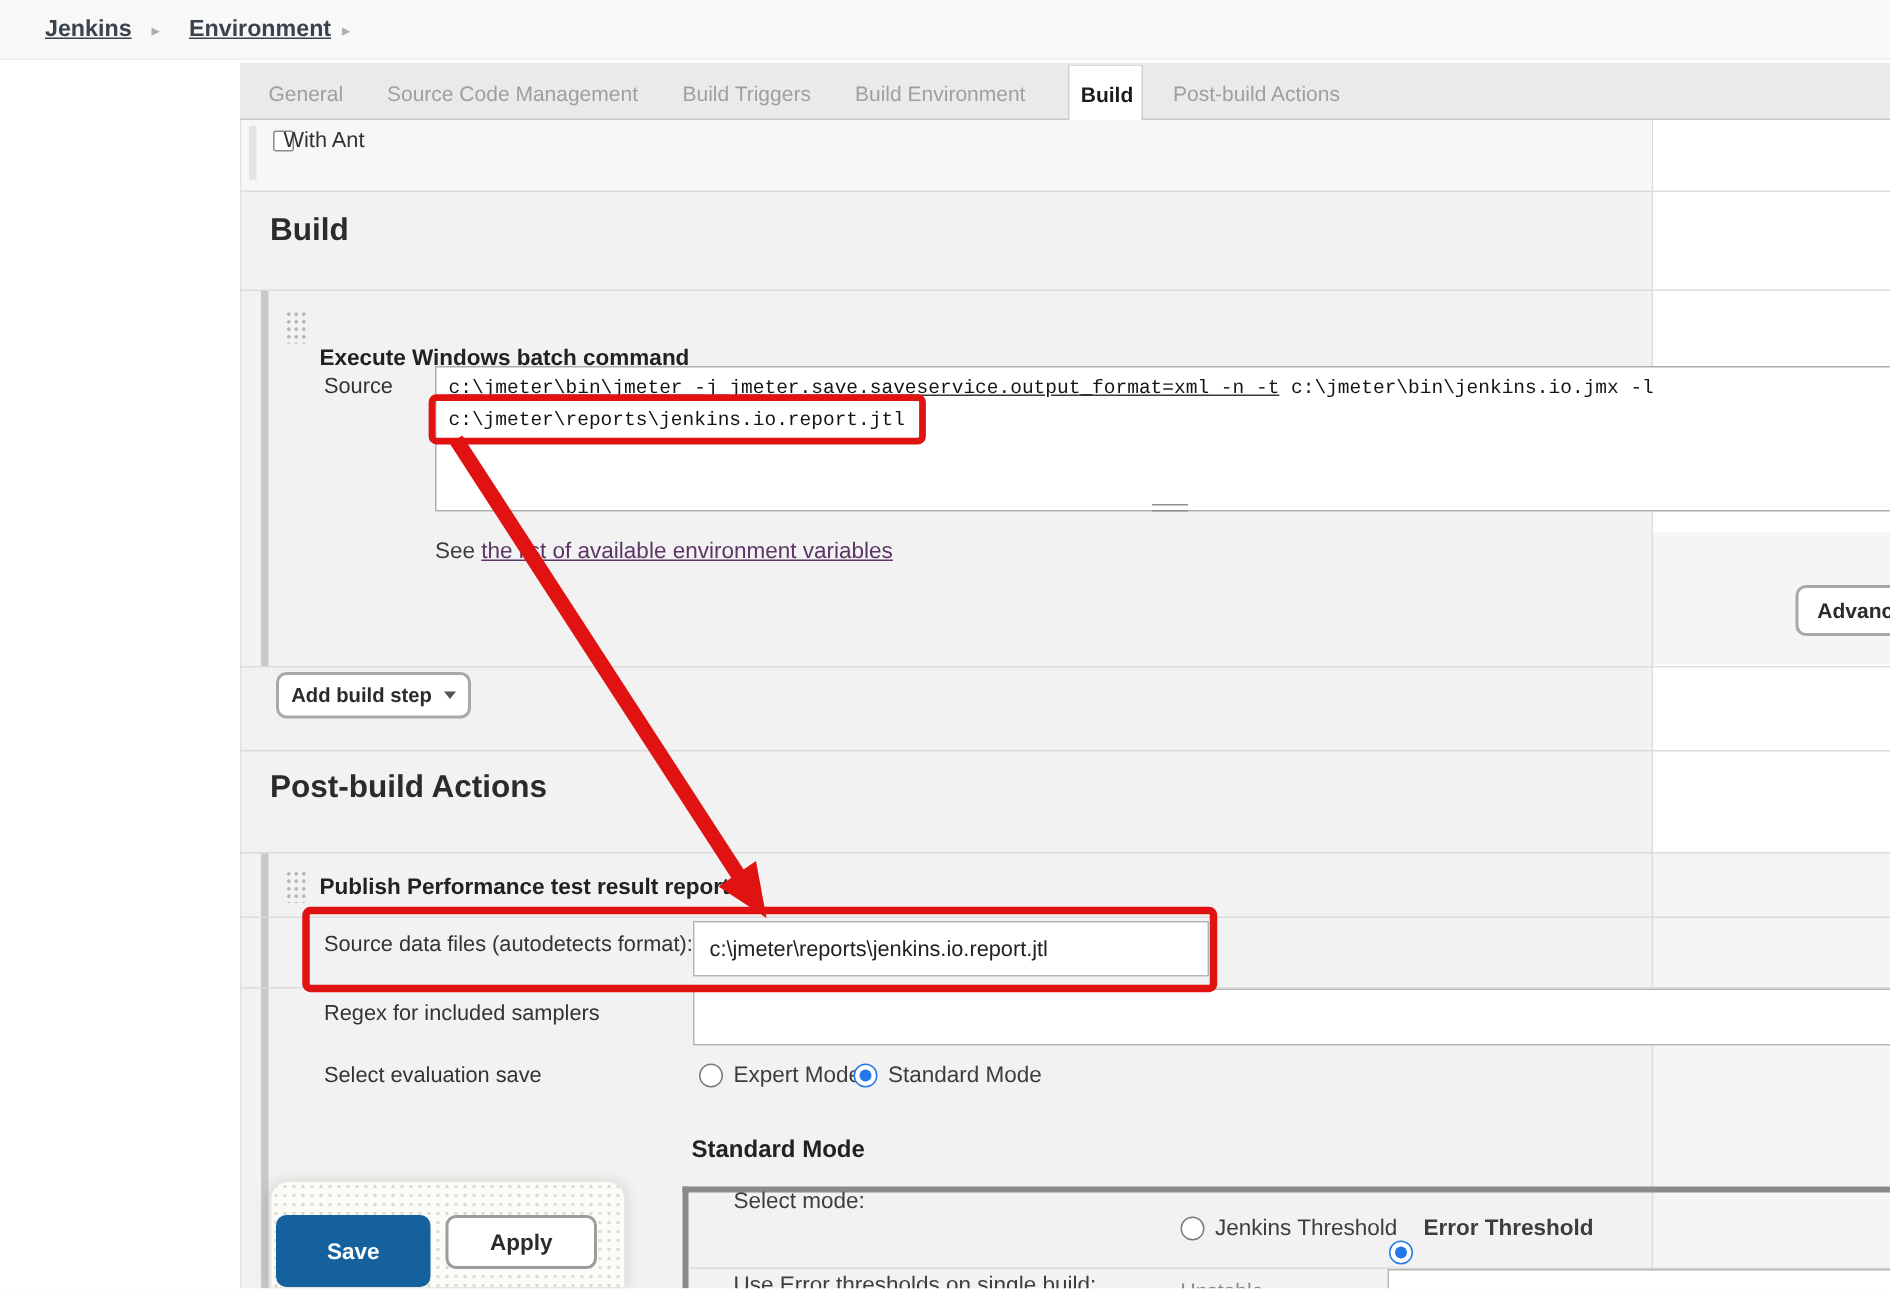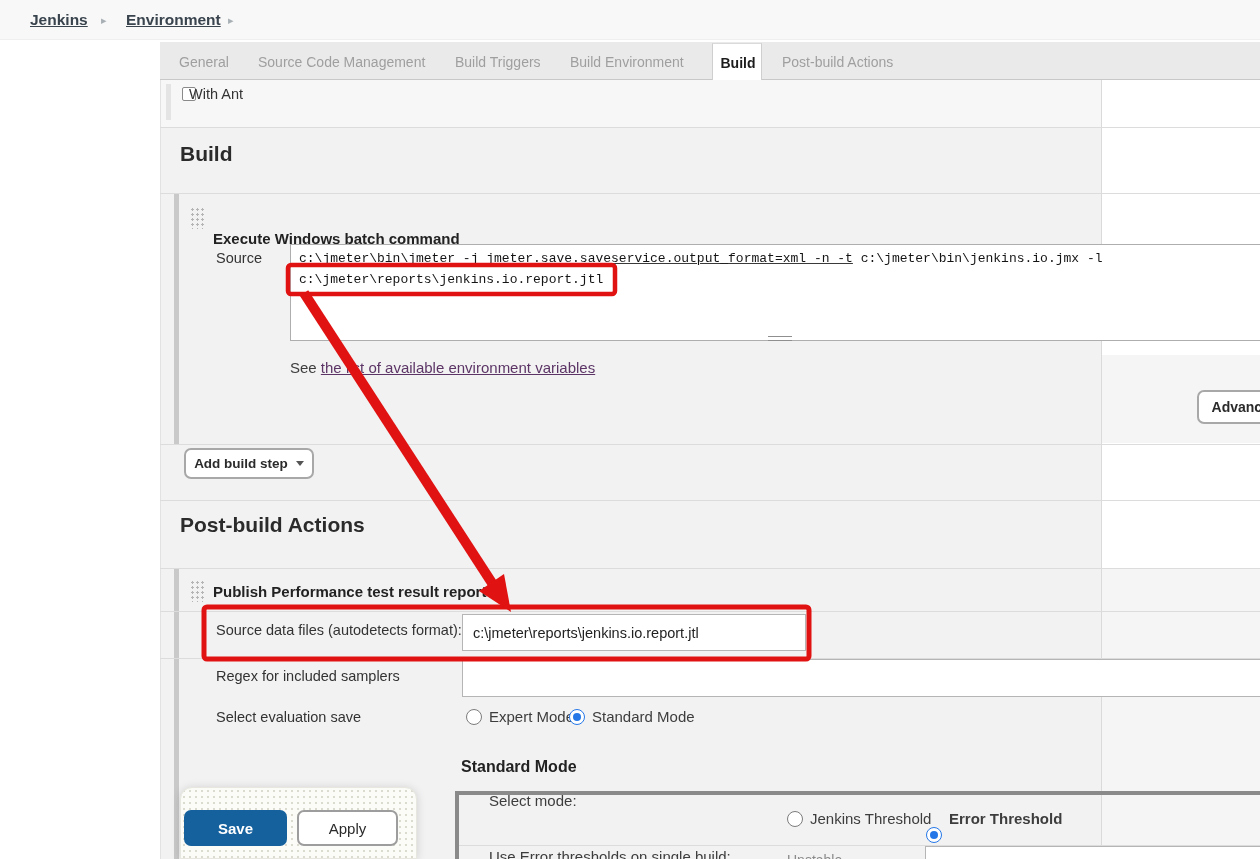--- a/index.html
+++ b/index.html
@@ -69,24 +69,24 @@
   .radio.sel::after { content:""; position:absolute; left:2.5px; top:2.5px; width:8px; height:8px;
     border-radius:50%; background:#2577e8; }
 
   .stdbox-top { left:455px; top:791px; width:813px; height:4px; background:#8a8a8a; }
   .stdbox-left { left:455px; top:791px; width:4px; height:68px; background:#8a8a8a; }
 
   
   .savepanel { left:180px; top:787px; width:237px; height:72px; background:#fbfbf7;
     background-image:radial-gradient(#dbdbd0 1px, transparent 1.15px); background-size:6px 6px;
     border:1px solid #e7e7df; border-radius:12px 12px 0 0; box-shadow:0 1px 10px rgba(0,0,0,0.15); }
-  .btn-save { left:184px; top:810px; width:103px; height:36px; background:#15619e; border-radius:7px;
+  .btn-save { left:184px; top:810px; width:103px; height:48px; background:#15619e; border-radius:7px;
     color:#fff; font-weight:bold; font-size:15px; display:flex; align-items:center; justify-content:center; }
   .btn-apply { left:297px; top:810px; width:101px; height:36px; background:#fff; border:2px solid #9d9d9d;
-    border-radius:7px; color:#2b2b2b; font-weight:normal; font-size:15px; display:flex; align-items:center; justify-content:center; }
+    border-radius:7px; color:#2b2b2b; font-weight:bold; font-size:15px; display:flex; align-items:center; justify-content:center; }
 
   .annot { left:0; top:0; width:1260px; height:859px; pointer-events:none; }
 </style>
 </head>
 <body>
 
 <div class="screen">
 
   <div class="abs crumbbar">
     <span class="abs crumb" style="left:30px">Jenkins</span>

